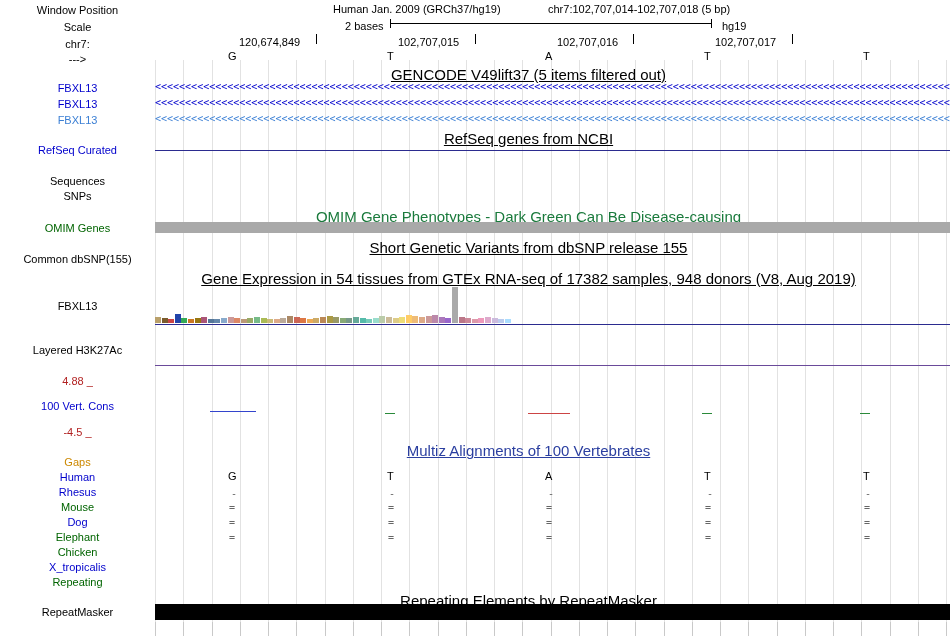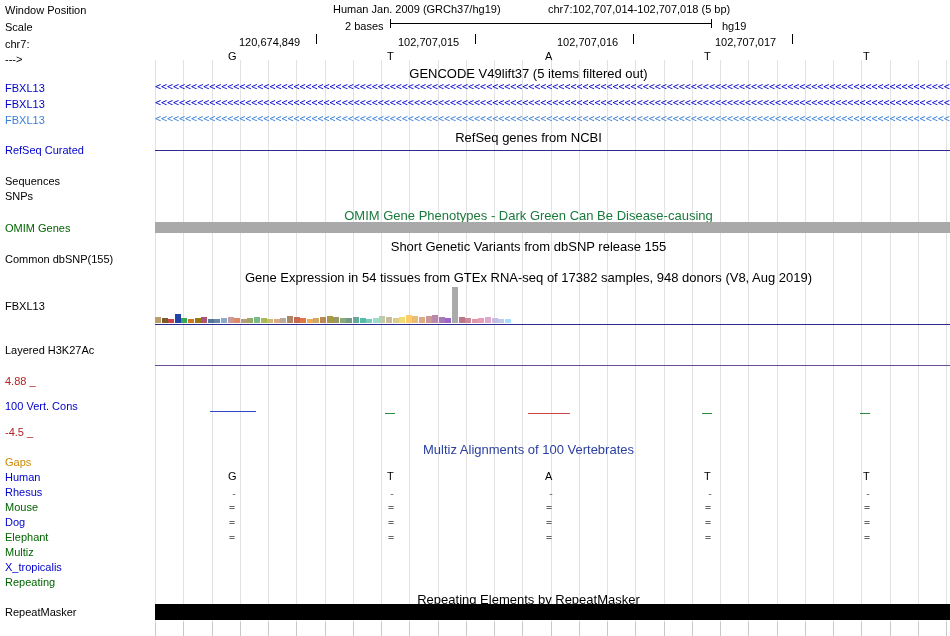--- a/index.html
+++ b/index.html
@@ -12,35 +12,35 @@
     overflow:hidden;
     position:relative;
   }
   #browser{position:absolute;left:0;top:0;width:950px;height:636px;}
 
   
   .lbl{
     position:absolute;
     right:0;
     width:150px;
-    text-align:left;
+    text-align:center;
     padding-right:5px;
     box-sizing:border-box;
     white-space:nowrap;
     font-size:11px;
     line-height:12px;
   }
   .labelcol{position:absolute;left:0;top:0;width:155px;height:636px;}
 
   
   .gridlines{position:absolute;left:155px;top:60px;width:795px;height:576px;}
   .gridlines i{position:absolute;top:0;bottom:0;width:1px;background:#e2e2e2;}
   .centered-title{
     position:absolute;left:155px;width:747px;text-align:center;
-    font-size:13px;white-space:nowrap;
+    font-size:15px;white-space:nowrap;text-decoration:underline;
   }
 
   
   .hdr-text{position:absolute;font-size:11px;white-space:nowrap;}
 
   
   .scalebar{position:absolute;height:9px;border-left:1px solid #000;border-right:1px solid #000;}
   .scalebar:after{content:"";position:absolute;left:0;right:0;top:4px;height:1px;background:#000;}
 
   
@@ -148,21 +148,21 @@
     <div class="lbl red" style="top:375px">4.88 _</div>
     <div class="lbl blue" style="top:400px">100 Vert. Cons</div>
     <div class="lbl red" style="top:426px">-4.5 _</div>
 
     <div class="lbl orange" style="top:456px">Gaps</div>
     <div class="lbl blue" style="top:471px">Human</div>
     <div class="lbl blue" style="top:486px">Rhesus</div>
     <div class="lbl green" style="top:501px">Mouse</div>
     <div class="lbl blue" style="top:516px">Dog</div>
     <div class="lbl green" style="top:531px">Elephant</div>
-    <div class="lbl green" style="top:546px">Multiz</div>
+    <div class="lbl green" style="top:546px">Chicken</div>
     <div class="lbl blue" style="top:561px">X_tropicalis</div>
     <div class="lbl green" style="top:576px">Repeating</div>
 
     <div class="lbl" style="top:606px">RepeatMasker</div>
   </div>
 
   <div class="hdr-text" style="left:333px;top:3px">Human Jan. 2009 (GRCh37/hg19)</div>
   <div class="hdr-text" style="left:548px;top:3px">chr7:102,707,014-102,707,018 (5 bp)</div>
 
   <div class="hdr-text" style="left:345px;top:20px">2 bases</div>

